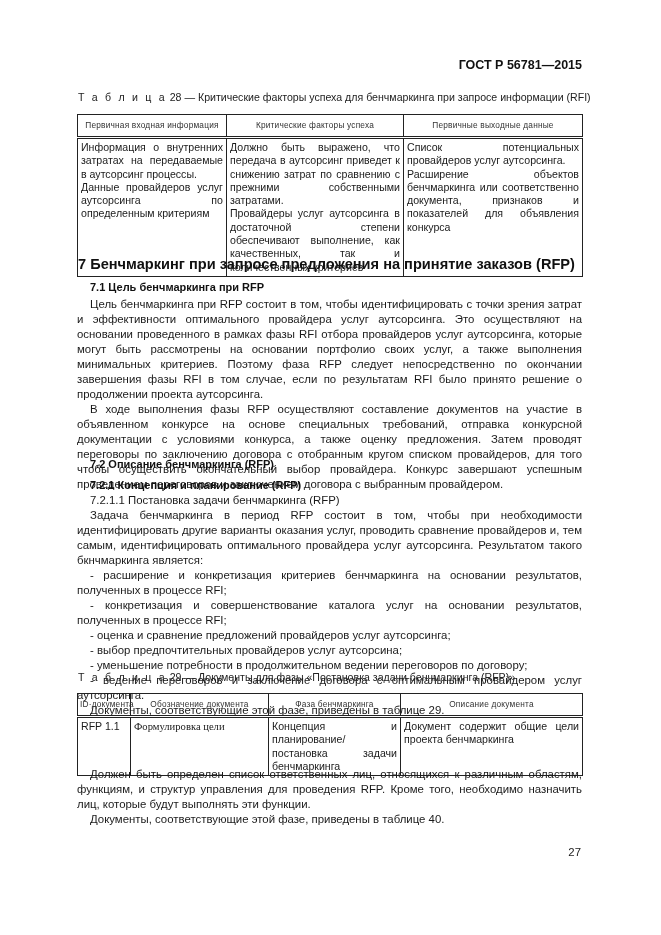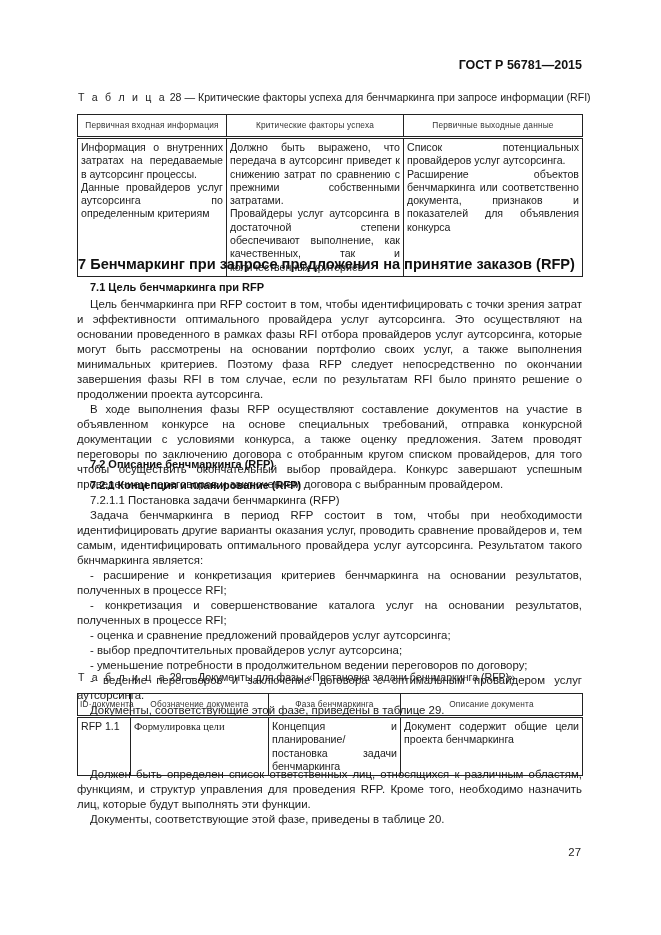--- a/index.html
+++ b/index.html
@@ -107,16 +107,16 @@
       <td style="text-align:left;">RFP 1.1</td>
       <td style="text-align:left;font-family:Liberation Serif, serif;">Формулировка цели</td>
       <td>Концепция и планирование/постановка задачи бенчмаркинга</td>
       <td>Документ содержит общие цели проекта бенчмаркинга</td>
     </tr>
   </tbody>
 </table>
 
 <div class="abs para" style="top:767px;">
   <p>Должен быть определен список ответственных лиц, относящихся к различным областям, функциям, и структур управления для проведения RFP. Кроме того, необходимо назначить лиц, которые будут выполнять эти функции.</p>
-  <p>Документы, соответствующие этой фазе, приведены в таблице 20.</p>
+  <p>Документы, соответствующие этой фазе, приведены в таблице 40.</p>
 </div>
 
 <div class="abs pnum">27</div>
 
 </body></html>

